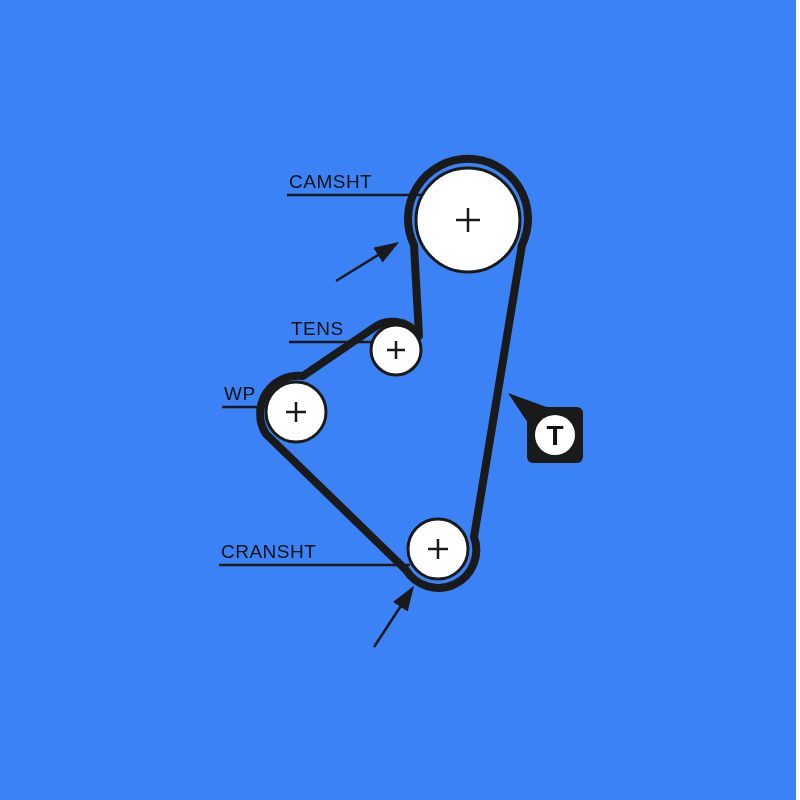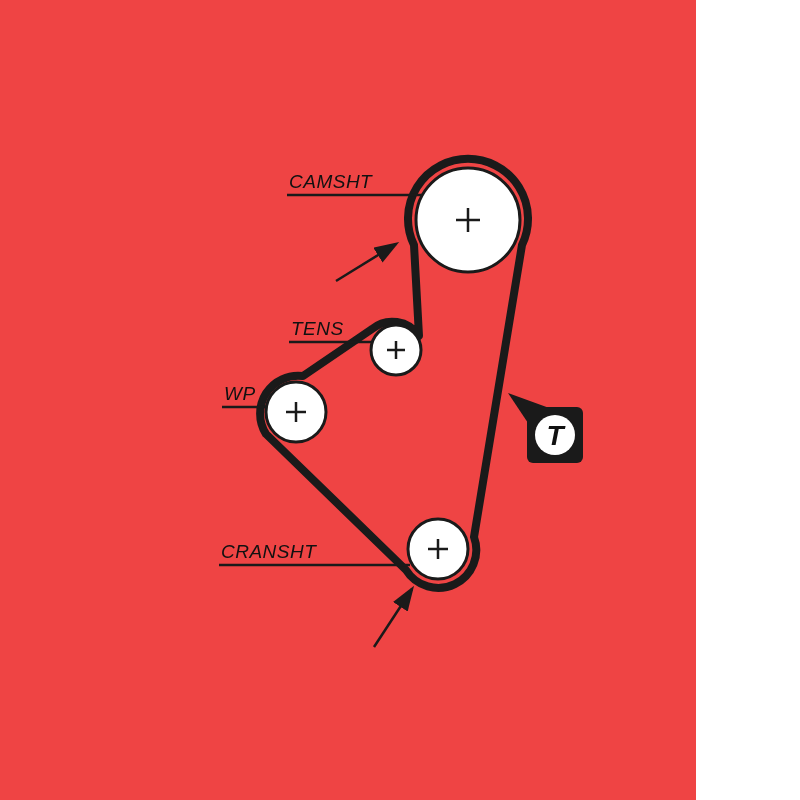--- a/index.html
+++ b/index.html
@@ -5,25 +5,24 @@
   html, body {
     margin: 0;
     padding: 0;
     width: 800px;
     height: 800px;
     background: #ffffff;
     font-family: "Liberation Sans", sans-serif;
   }
   .stage {
     position: relative;
-    width: 696px;
+    width: 796px;
     height: 800px;
-    background: #ef4444;
+    background: #3b82f6;
     overflow: hidden;
-    font-style: italic;
   }
   svg { display: block; }
   .diagram-label {
     font-family: "Liberation Sans", sans-serif;
     font-size: 19px;
     fill: #111111;
     letter-spacing: 0.5px;
   }
   .t-letter {
     font-family: "Liberation Sans", sans-serif;

